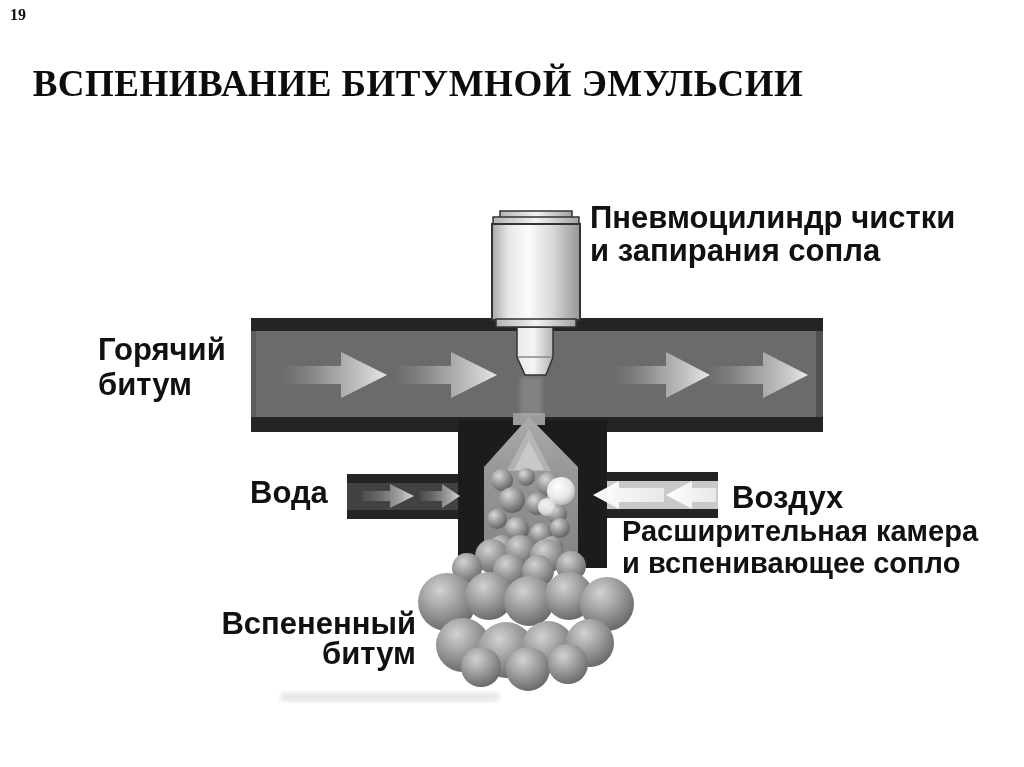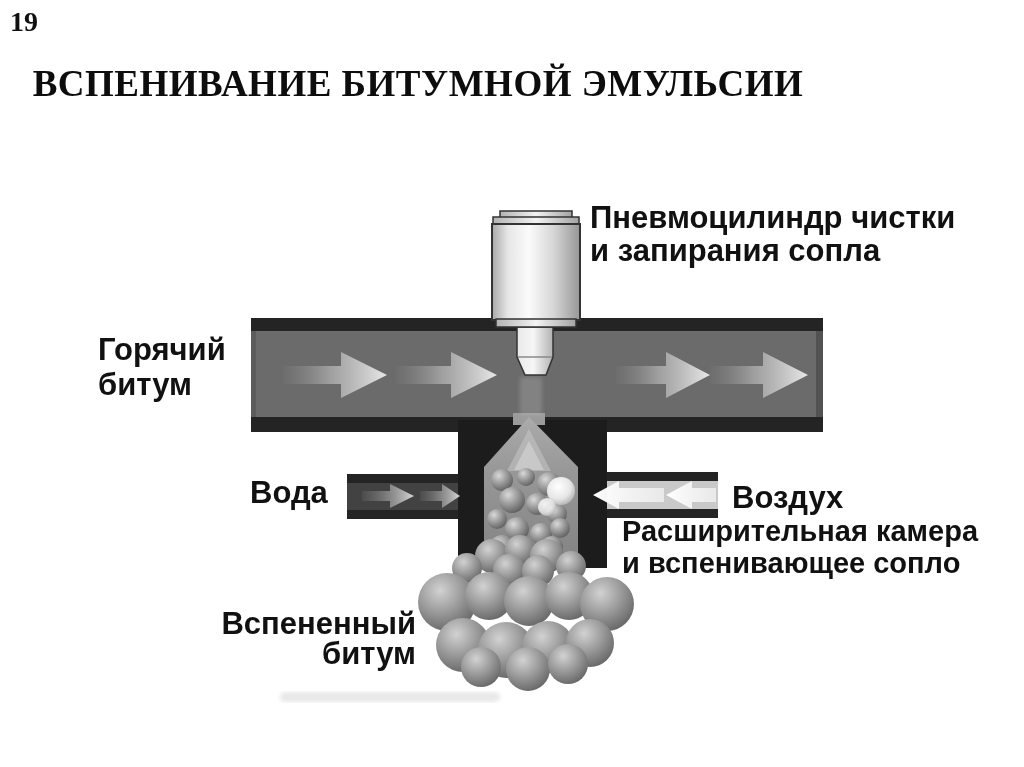--- a/index.html
+++ b/index.html
@@ -1,19 +1,19 @@
 <!DOCTYPE html>
 <html><head>
 <meta charset="utf-8">
 <style>
   html,body{margin:0;padding:0;background:#ffffff;}
   body{width:1024px;height:767px;position:relative;overflow:hidden;
        font-family:"Liberation Sans",sans-serif;color:#111;}
   .page-number{position:absolute;left:10px;top:6px;
-       font-family:"Liberation Serif",serif;font-weight:bold;font-size:28px;color:#111;}
+       font-family:"Liberation Serif",serif;font-weight:bold;font-size:16px;color:#111;}
   .slide-title{position:absolute;left:0;top:62px;width:836px;text-align:center;
        font-family:"Liberation Serif",serif;font-weight:bold;font-size:37px;
        letter-spacing:0.5px;color:#0d0d0d;white-space:nowrap;}
   svg{position:absolute;left:0;top:0;}
   svg text{font-family:"Liberation Sans",sans-serif;font-weight:bold;fill:#111;}
   .lbl31{font-size:31px;}
   .lbl29{font-size:29px;}
 </style>
 </head>
 <body>

